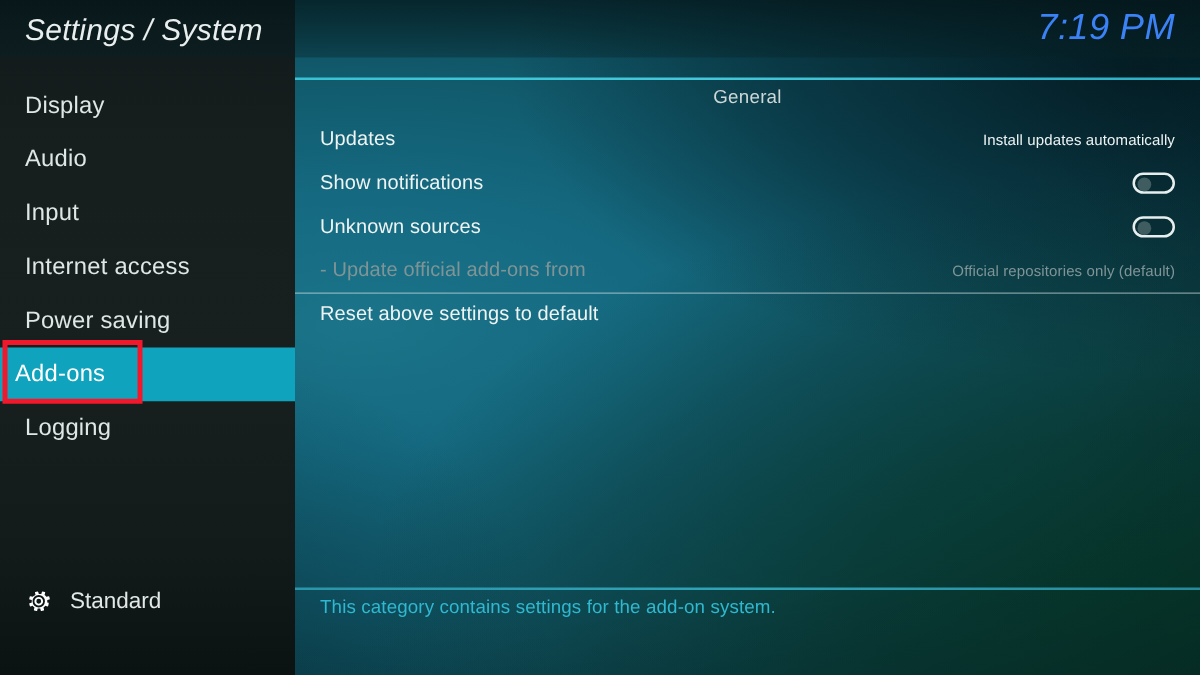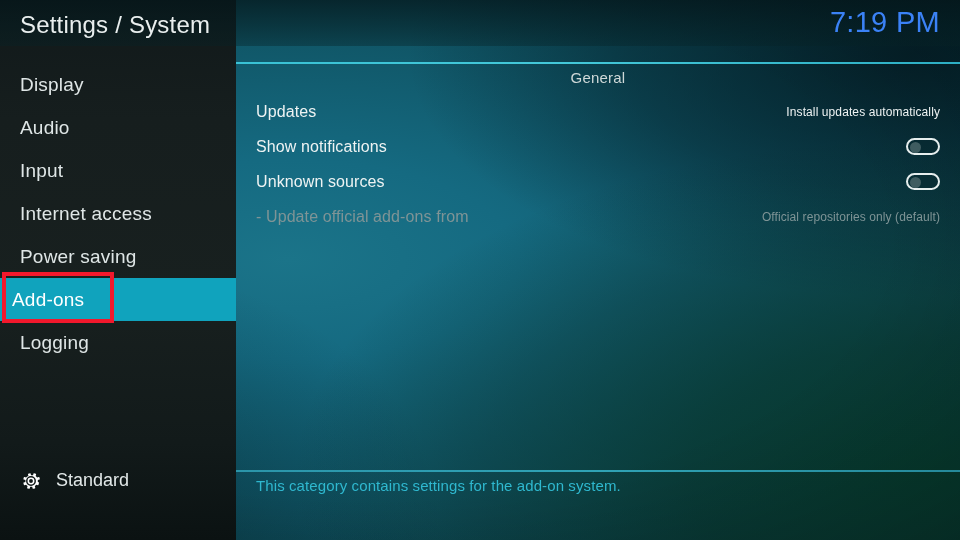--- a/index.html
+++ b/index.html
@@ -41,20 +41,21 @@
     background: radial-gradient(120% 105% at 38% 45%, rgba(0,0,0,0) 45%, rgba(0,0,0,0.22) 72%, rgba(0,0,0,0.48) 100%);
   }
 
   
   .header {
     position: absolute;
     left: 0; top: 0;
     width: 960px;
     height: 46px;
     z-index: 6;
+    font-style: italic;
   }
   .header-bg {
     position: absolute;
     inset: 0;
     background: linear-gradient(180deg, rgba(4,22,26,0.72) 0%, rgba(5,28,32,0.55) 55%, rgba(6,34,38,0.38) 100%);
   }
   .header-title {
     position: absolute;
     left: 20px;
     top: 11px;
@@ -329,20 +330,24 @@
         <div class="row">
           <span class="r-label">Unknown sources</span>
           <div class="toggle">
             <div class="knob"></div>
           </div>
         </div>
         <div class="row disabled">
           <span class="r-label">- Update official add-ons from</span>
           <span class="r-value">Official repositories only (default)</span>
         </div>
+        <div class="row has-sep">
+          <span class="r-label">Reset above settings to default</span>
+          <span class="r-value"></span>
+        </div>
       </div>
   </div>
 
   <div class="help-rule"></div>
   <div class="help-text">This category contains settings for the add-on system.</div>
 
   <div class="annotation-box"></div>
 
 </div>
 

